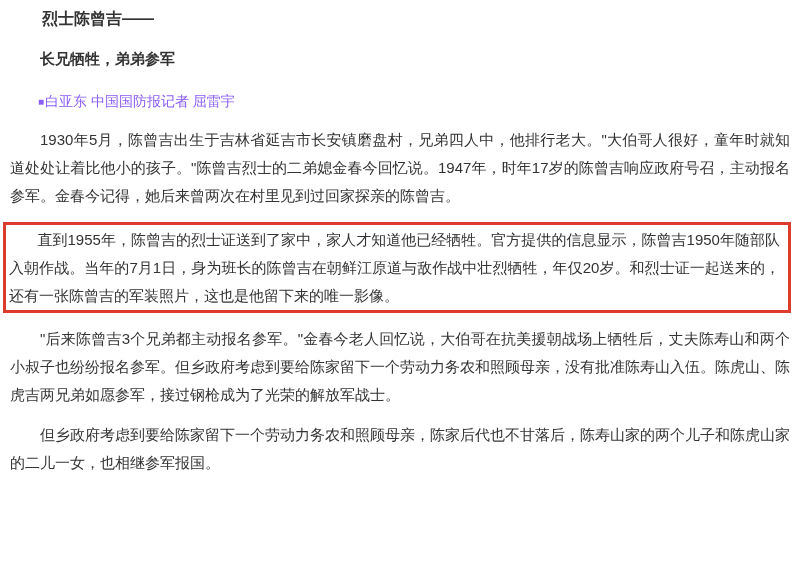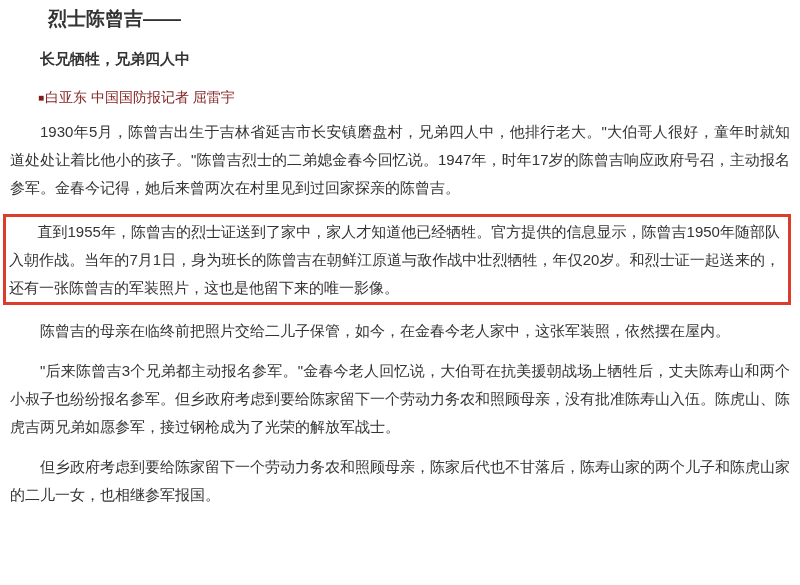--- a/index.html
+++ b/index.html
@@ -12,40 +12,40 @@
     width: 800px;
     height: 585px;
     overflow: hidden;
     font-family: "Liberation Sans", "DejaVu Sans", sans-serif;
     color: #333333;
   }
   .article {
     padding: 5px 10px 0 10px;
   }
   .article-title {
-    font-size: 19px;
+    font-size: 16px;
     font-weight: bold;
     line-height: 28px;
     text-indent: 2em;
     color: #333333;
     margin: 0 0 12px 0;
   }
   .article-subtitle {
     font-size: 15px;
     font-weight: bold;
     line-height: 28px;
     text-indent: 2em;
     color: #333333;
     margin: 0 0 14px 0;
   }
   .byline {
     font-size: 14px;
-    line-height: 20px;
+    line-height: 28px;
     text-indent: 2em;
-    color: #7f1d1d;
+    color: #8b5cf6;
     margin: 0 0 10px 0;
   }
   .byline .bullet {
     font-size: 10px;
     vertical-align: 1px;
     margin-right: 1px;
   }
   .para {
     font-size: 15px;
     line-height: 28px;
@@ -64,30 +64,29 @@
     text-indent: 1.9em;
   }
 </style>
 </head>
 <body>
 
 <div class="article">
 
   <h1 class="article-title">烈士陈曾吉——</h1>
 
-  <h2 class="article-subtitle">长兄牺牲，兄弟四人中</h2>
+  <h2 class="article-subtitle">长兄牺牲，弟弟参军</h2>
 
   <p class="byline"><span class="bullet">■</span><span>白亚东 中国国防报记者 屈雷宇</span></p>
 
   <p class="para">1930年5月，陈曾吉出生于吉林省延吉市长安镇磨盘村，兄弟四人中，他排行老大。"大伯哥人很好，童年时就知道处处让着比他小的孩子。"陈曾吉烈士的二弟媳金春今回忆说。1947年，时年17岁的陈曾吉响应政府号召，主动报名参军。金春今记得，她后来曾两次在村里见到过回家探亲的陈曾吉。</p>
 
 
   <div class="red-box">
     <p class="para">直到1955年，陈曾吉的烈士证送到了家中，家人才知道他已经牺牲。官方提供的信息显示，陈曾吉1950年随部队入朝作战。当年的7月1日，身为班长的陈曾吉在朝鲜江原道与敌作战中壮烈牺牲，年仅20岁。和烈士证一起送来的，还有一张陈曾吉的军装照片，这也是他留下来的唯一影像。</p>
   </div>
 
-  <p class="para">陈曾吉的母亲在临终前把照片交给二儿子保管，如今，在金春今老人家中，这张军装照，依然摆在屋内。</p>
 
   <p class="para">"后来陈曾吉3个兄弟都主动报名参军。"金春今老人回忆说，大伯哥在抗美援朝战场上牺牲后，丈夫陈寿山和两个小叔子也纷纷报名参军。但乡政府考虑到要给陈家留下一个劳动力务农和照顾母亲，没有批准陈寿山入伍。陈虎山、陈虎吉两兄弟如愿参军，接过钢枪成为了光荣的解放军战士。</p>
 
   <p class="para">但乡政府考虑到要给陈家留下一个劳动力务农和照顾母亲，陈家后代也不甘落后，陈寿山家的两个儿子和陈虎山家的二儿一女，也相继参军报国。</p>
 
 </div>
 
 </body></html>

